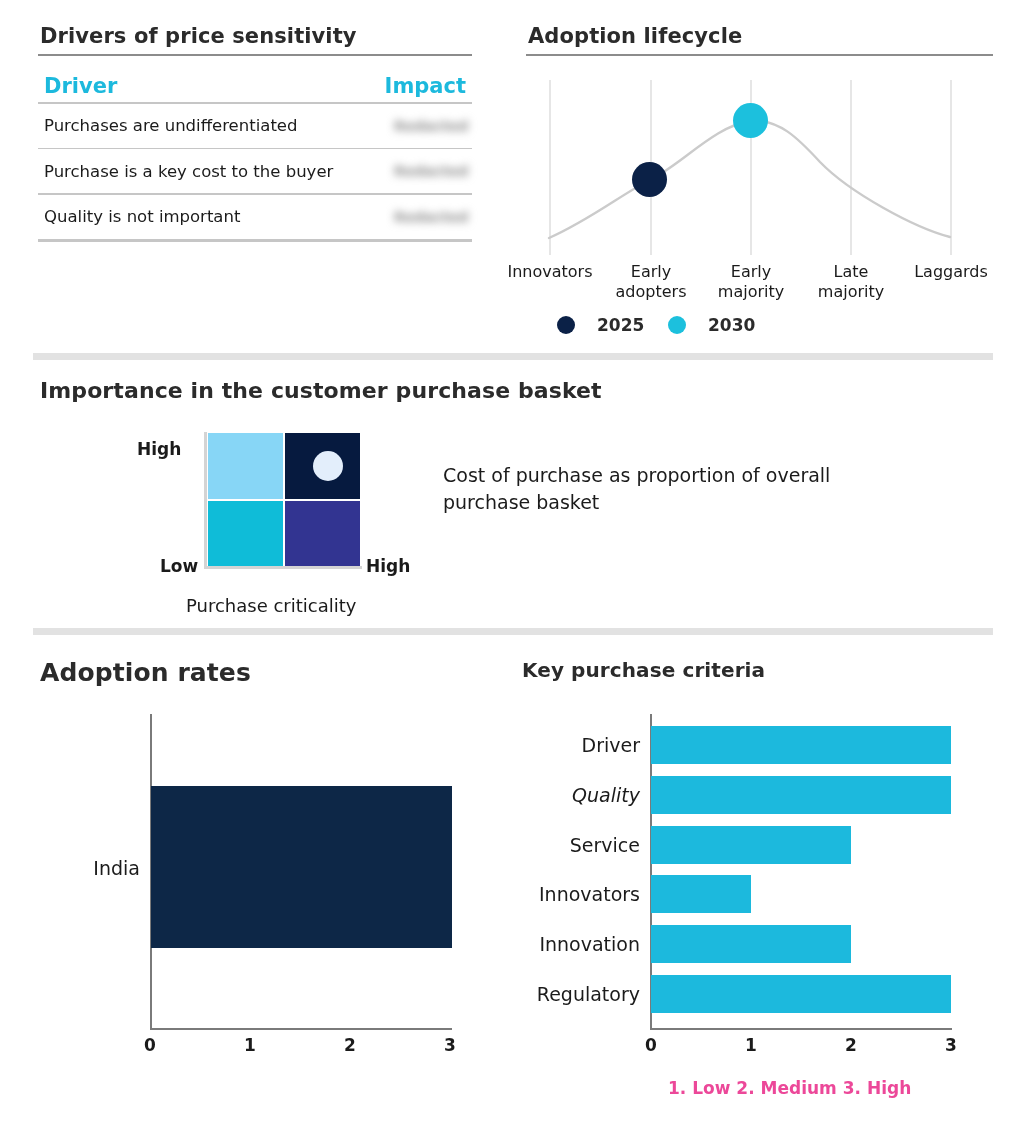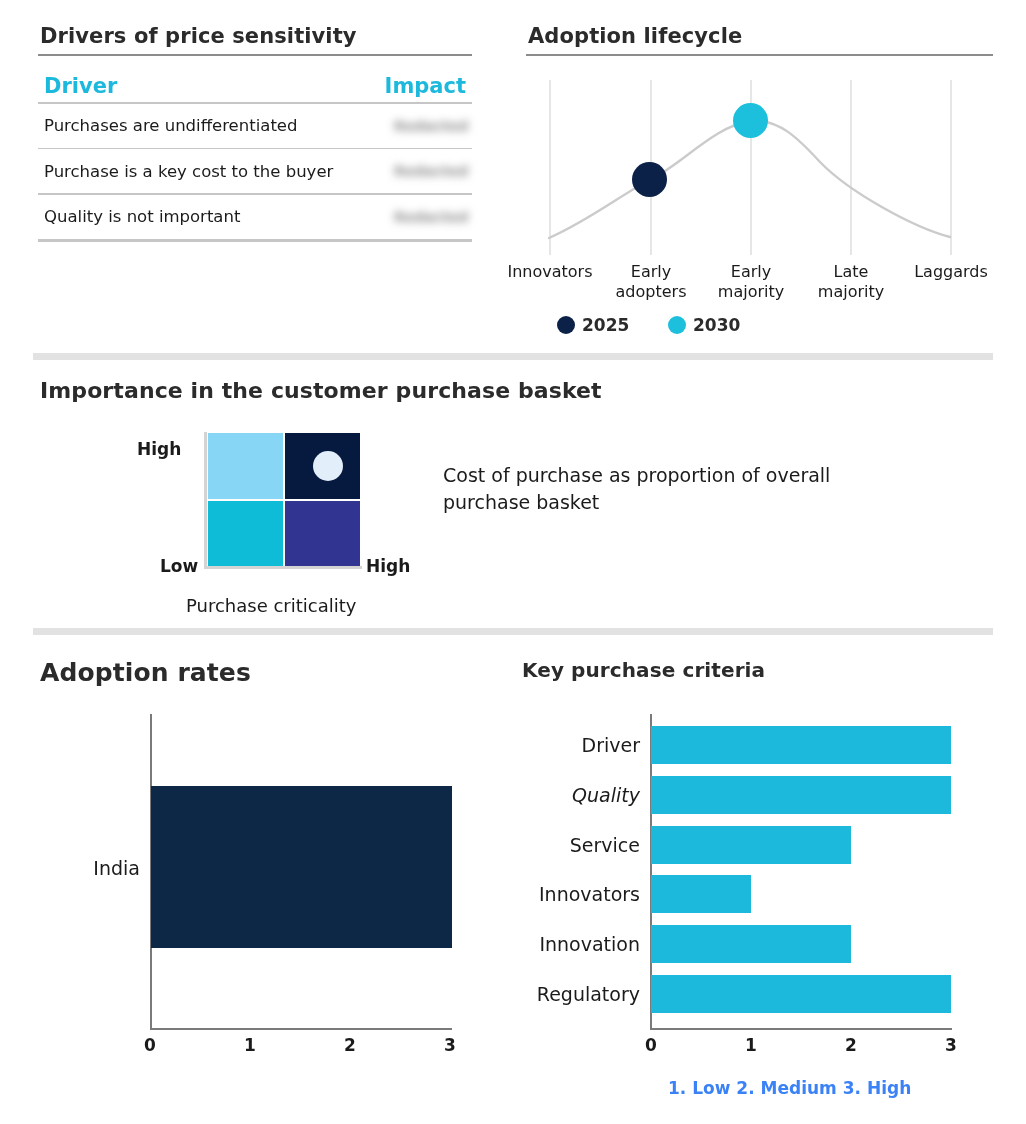--- a/index.html
+++ b/index.html
@@ -84,21 +84,21 @@
   #lifecycle-plot { position: absolute; left: 530px; top: 80px; width: 470px; height: 175px; }
   .gridline { position: absolute; top: 0; width: 1.6px; height: 175px; background: #e6e6e6; }
   .lc-dot { position: absolute; border-radius: 50%; }
   .lc-tick {
     position: absolute;
     text-align: center;
     font-size: 16px;
     color: #1b1b1b;
     line-height: 20px;
   }
-  .legend-item { position: absolute; display: flex; align-items: center; gap: 7px; padding-left: 20px; }
+  .legend-item { position: absolute; display: flex; align-items: center; gap: 22px; padding-left: 20px; }
   .legend-dot { width: 18px; height: 18px; border-radius: 50%; }
   .legend-label { font-weight: bold; font-size: 17px; color: #2b2b2b; }
 
   
   #matrix-wrap { position: absolute; left: 140px; top: 430px; }
   .quad-grid {
     position: absolute;
     left: 68px; top: 3px;
     width: 152px; height: 133px;
     display: grid;
@@ -148,21 +148,21 @@
     font-weight: bold;
     font-size: 17px;
     color: #1b1b1b;
     text-align: center;
     width: 24px;
   }
   .foot-note {
     position: absolute;
     font-weight: bold;
     font-size: 17px;
-    color: #3b82f6;
+    color: #ec4899;
     white-space: nowrap;
   }
 </style>
 </head>
 <body>
 
 <div class="abs sect-title" style="left:40px; top:24px;">Drivers of price sensitivity</div>
 <div class="title-rule" style="left:38px; top:54px; width:434px;"></div>
 
 <div id="drivers-table">

